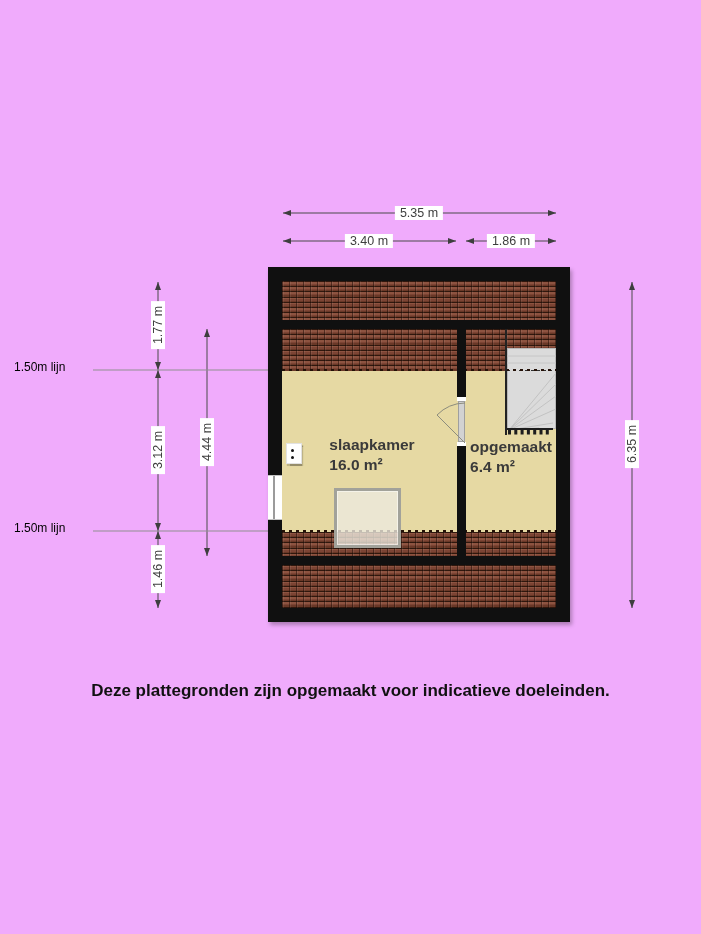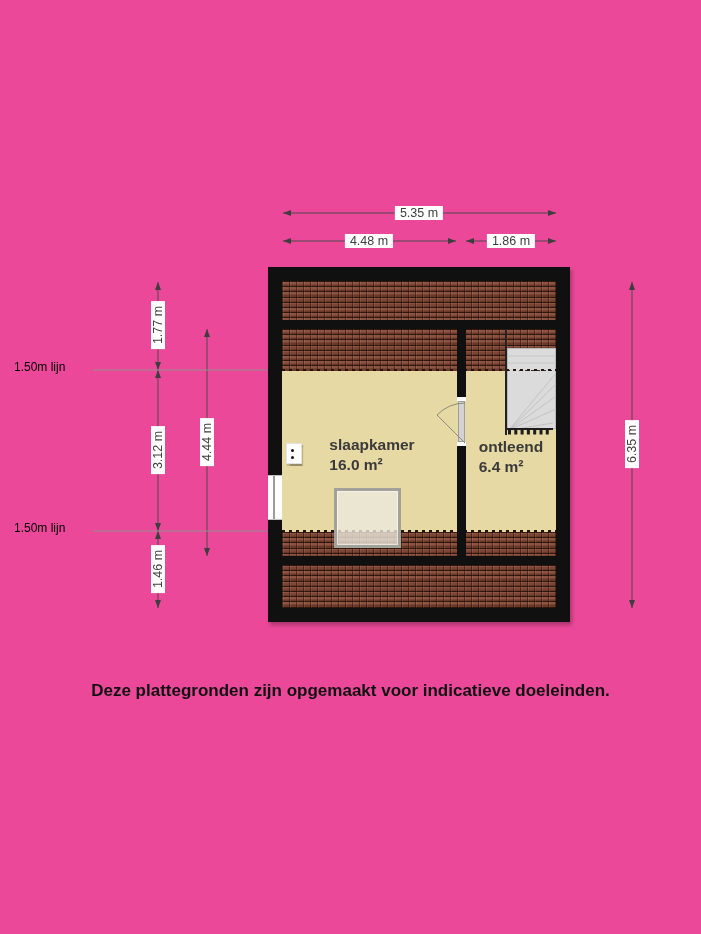--- a/index.html
+++ b/index.html
@@ -1,17 +1,17 @@
 <!DOCTYPE html>
 <html><head>
 <meta charset="utf-8">
 <style>
   html,body{margin:0;padding:0;background:#fff;}
   .canvas{
-    position:relative;width:701px;height:934px;background:#ec4899;
+    position:relative;width:701px;height:934px;background:#f0abfc;
     font-family:"Liberation Sans",sans-serif;overflow:hidden;
   }
   
   .dims-svg{position:absolute;left:0;top:0;z-index:1;}
   .dim{
     position:absolute;transform:translate(-50%,-50%);background:#fff;
     padding:0 5px;font-size:12.5px;color:#3e3e3e;white-space:nowrap;z-index:3;
   }
   .dim.vert{transform:translate(-50%,-50%) rotate(-90deg);}
   .lijn{position:absolute;font-size:12px;color:#000;z-index:3;white-space:nowrap;}
@@ -108,21 +108,21 @@
       <line x1="207" y1="329" x2="207" y2="556" marker-start="url(#as)" marker-end="url(#ae)"></line>
       <line x1="632" y1="282" x2="632" y2="608" marker-start="url(#as)" marker-end="url(#ae)"></line>
     </g>
     <g stroke="#8f8f8f" stroke-width="1.2">
       <line x1="93" y1="370" x2="268" y2="370"></line>
       <line x1="93" y1="531" x2="268" y2="531"></line>
     </g>
   </svg>
 
   <div class="dim" style="left:419px;top:213px">5.35 m</div>
-  <div class="dim" style="left:369px;top:241px">4.48 m</div>
+  <div class="dim" style="left:369px;top:241px">3.40 m</div>
   <div class="dim" style="left:511px;top:241px">1.86 m</div>
   <div class="dim vert" style="left:158px;top:325px">1.77 m</div>
   <div class="dim vert" style="left:158px;top:450px">3.12 m</div>
   <div class="dim vert" style="left:158px;top:569px">1.46 m</div>
   <div class="dim vert" style="left:207px;top:442px">4.44 m</div>
   <div class="dim vert" style="left:632px;top:444px">6.35 m</div>
 
   <div class="lijn" style="left:14px;top:360px">1.50m lijn</div>
   <div class="lijn" style="left:14px;top:521px">1.50m lijn</div>
 
@@ -160,21 +160,21 @@
 
     <div class="abs skylight"></div>
     <div class="abs socket"></div>
     <div class="abs window"></div>
 
     <div class="room-label label-slaapkamer">
       <div>slaapkamer</div>
       <div>16.0 m²</div>
     </div>
     <div class="room-label label-overloop">
-      <div>ontleend</div>
+      <div>opgemaakt</div>
       <div>6.4 m²</div>
     </div>
   </div>
 
   <div class="disclaimer">
     <div>Deze plattegronden zijn opgemaakt voor indicatieve doeleinden.</div>
   </div>
 
 </div>
 

